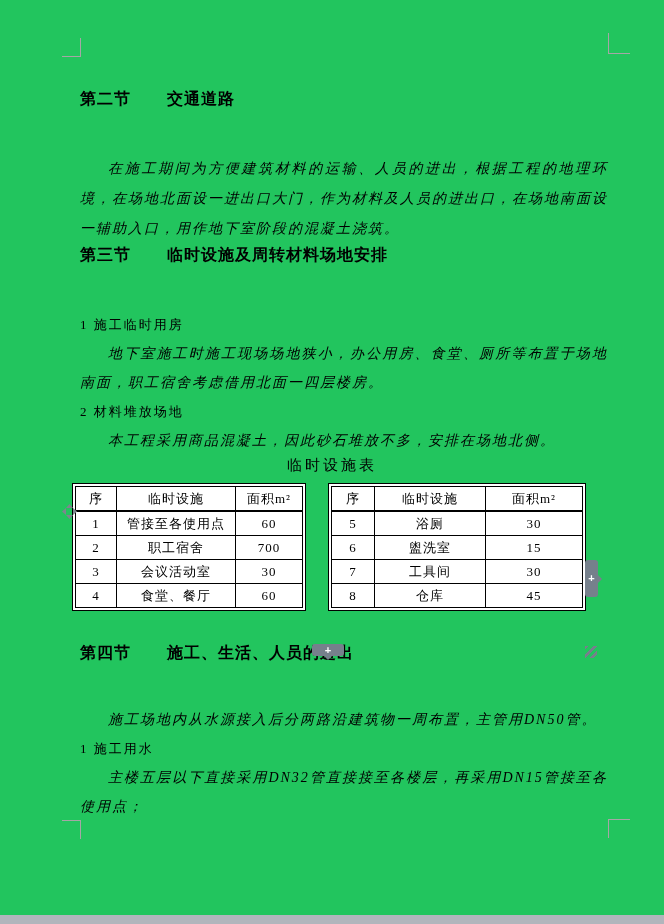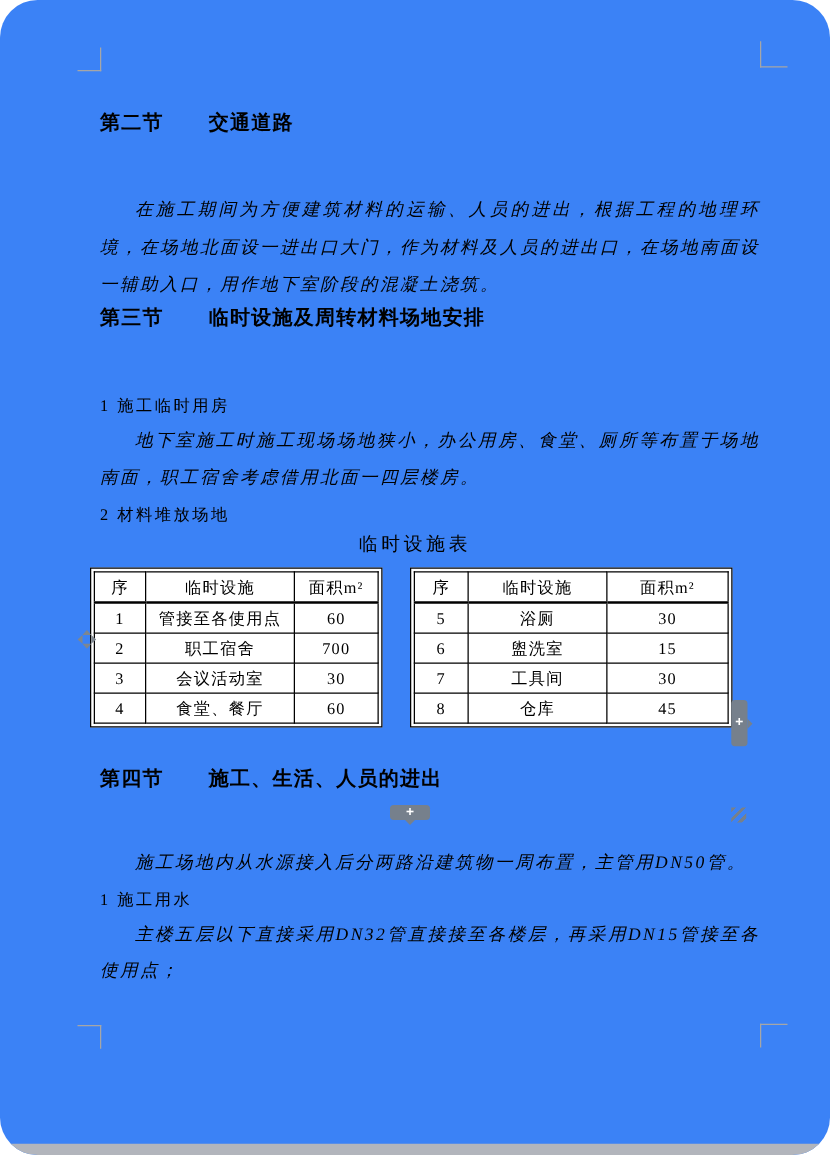--- a/index.html
+++ b/index.html
@@ -1,23 +1,22 @@
 <!DOCTYPE html>
 <html><head>
 <meta charset="utf-8">
 <style>
   html,body{margin:0;padding:0;}
   .page{
     position:relative;
     width:664px;height:924px;
-    background:#3b82f6;
+    background:#22c55e;
     overflow:hidden;
     font-family:"Liberation Serif", serif;
     color:#000;
-    border-radius:30px;
   }
   .content{
     position:absolute;left:80px;top:0;width:528px;
   }
   h2.section{
     font-family:"Liberation Sans", sans-serif;
     font-weight:bold;font-size:16px;line-height:22px;
     letter-spacing:1px;margin:0;
   }
   .sec-title{margin-left:36px;}
@@ -109,20 +108,21 @@
     <p class="body-text" id="p-s2">在施工期间为方便建筑材料的运输、人员的进出，根据工程的地理环境，在场地北面设一进出口大门，作为材料及人员的进出口，在场地南面设一辅助入口，用作地下室阶段的混凝土浇筑。</p>
 
     <h2 class="section" id="h2-s3">
       <span>第三节</span><span class="sec-title">临时设施及周转材料场地安排</span>
     </h2>
 
     <div id="block3">
       <div class="item-heading">1 施工临时用房</div>
       <p class="body-text">地下室施工时施工现场场地狭小，办公用房、食堂、厕所等布置于场地南面，职工宿舍考虑借用北面一四层楼房。</p>
       <div class="item-heading">2 材料堆放场地</div>
+      <p class="body-text">本工程采用商品混凝土，因此砂石堆放不多，安排在场地北侧。</p>
     </div>
 
     <div class="table-caption">临时设施表</div>
 
     <div class="tables-row">
       <div class="twrap left">
         <table class="lt">
           <thead>
             <tr>
               <th class="c1">序</th>

